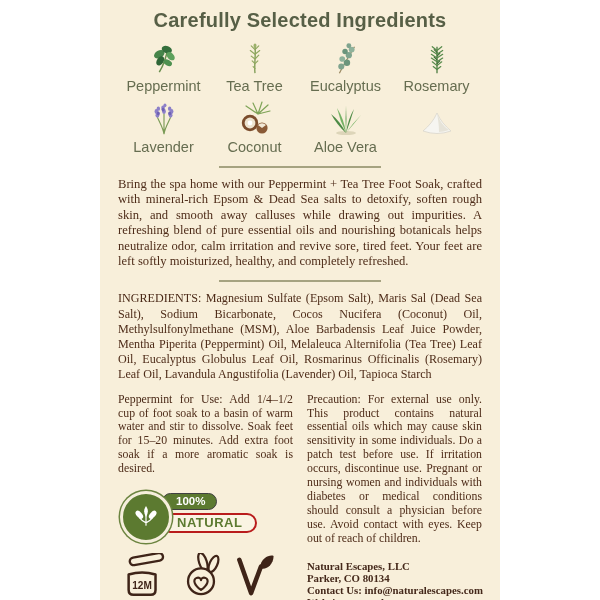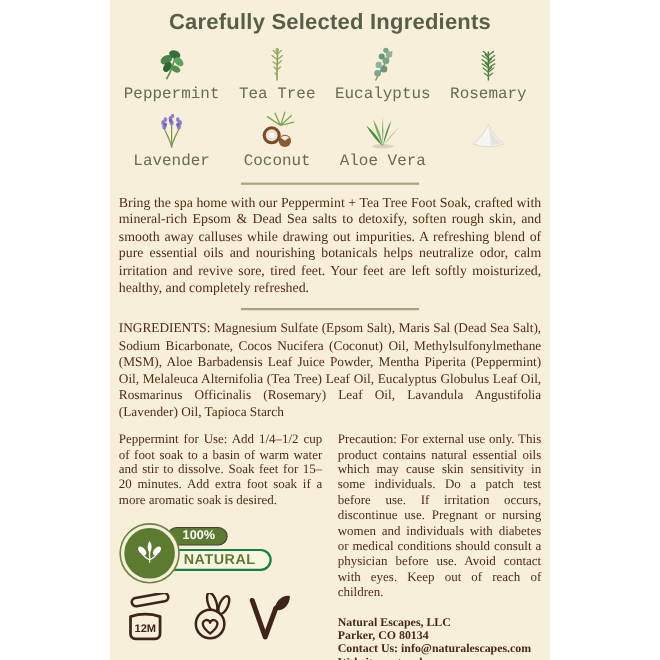--- a/index.html
+++ b/index.html
@@ -1,31 +1,31 @@
 <!DOCTYPE html>
 <html><head>
 <meta charset="utf-8">
 <style>
   html,body{margin:0;padding:0;background:#ffffff;}
   body{width:600px;height:600px;overflow:hidden;font-family:"Liberation Serif",serif;}
   .label-strip{
     width:400px;height:600px;margin:0 auto;background:#f8efda;
-    box-sizing:border-box;padding:0 8px;overflow:hidden;
+    box-sizing:border-box;padding:0 18px;overflow:hidden;
   }
   .title{
     margin:0;padding-top:9px;text-align:center;
     font-family:"Liberation Sans",sans-serif;font-weight:700;
     font-size:20px;color:#575f46;letter-spacing:.2px;
   }
   .grid{margin-top:8px;}
   .grid-row{display:flex;}
   .cell{flex:1 1 0;text-align:center;}
   .cell .ico{height:36px;display:flex;align-items:flex-end;justify-content:center;}
   .cell .lbl{
-    display:block;margin-top:2px;font-family:Liberation Mono, monospace;
+    display:block;margin-top:2px;font-family:Liberation Sans, sans-serif;
     font-size:14.5px;color:#666d50;line-height:16px;
   }
   .grid-row + .grid-row{margin-top:7px;}
   hr.divider{
     border:none;border-top:2px solid #a6a381;width:162px;
     margin:11px auto 9px auto;
   }
   .para{margin:0;color:#4e2c19;}
   .desc{text-align:justify;font-size:12.6px;line-height:15.4px;}
   .ing{text-align:justify;font-size:12.1px;line-height:15.2px;}
@@ -37,21 +37,21 @@
   .badge{position:relative;width:150px;height:52px;margin:15px 0 0 2px;}
   .badge-pill-top{
     position:absolute;left:42px;top:2px;background:#5c7a30;color:#ffffff;
     font-family:"Liberation Sans",sans-serif;font-weight:700;font-size:11.5px;
     padding:1px 11px 2px 13px;border-radius:10px;border:1px solid #404040;
   }
   .badge-pill-bottom{
     position:absolute;left:40px;top:22px;background:#faf4e3;color:#5c7a30;
     font-family:"Liberation Sans",sans-serif;font-weight:700;font-size:13px;
     letter-spacing:.5px;padding:0 13px 1px 15px;border-radius:11px;
-    border:2px solid #15803d;
+    border:2px solid #b91c1c;
   }
   .badge-circle{
     position:absolute;left:0;top:0;width:46px;height:46px;border-radius:50%;
     background:#5c7a30;border:3px solid #f6efdc;box-shadow:0 0 0 1.5px #6c8440;
     display:flex;align-items:center;justify-content:center;
   }
   .icons-row{display:flex;align-items:flex-end;gap:9px;margin-top:10px;margin-left:2px;}
   .company{
     margin-top:14px;font-weight:700;font-size:10.8px;line-height:12px;
     color:#44281a;white-space:nowrap;

